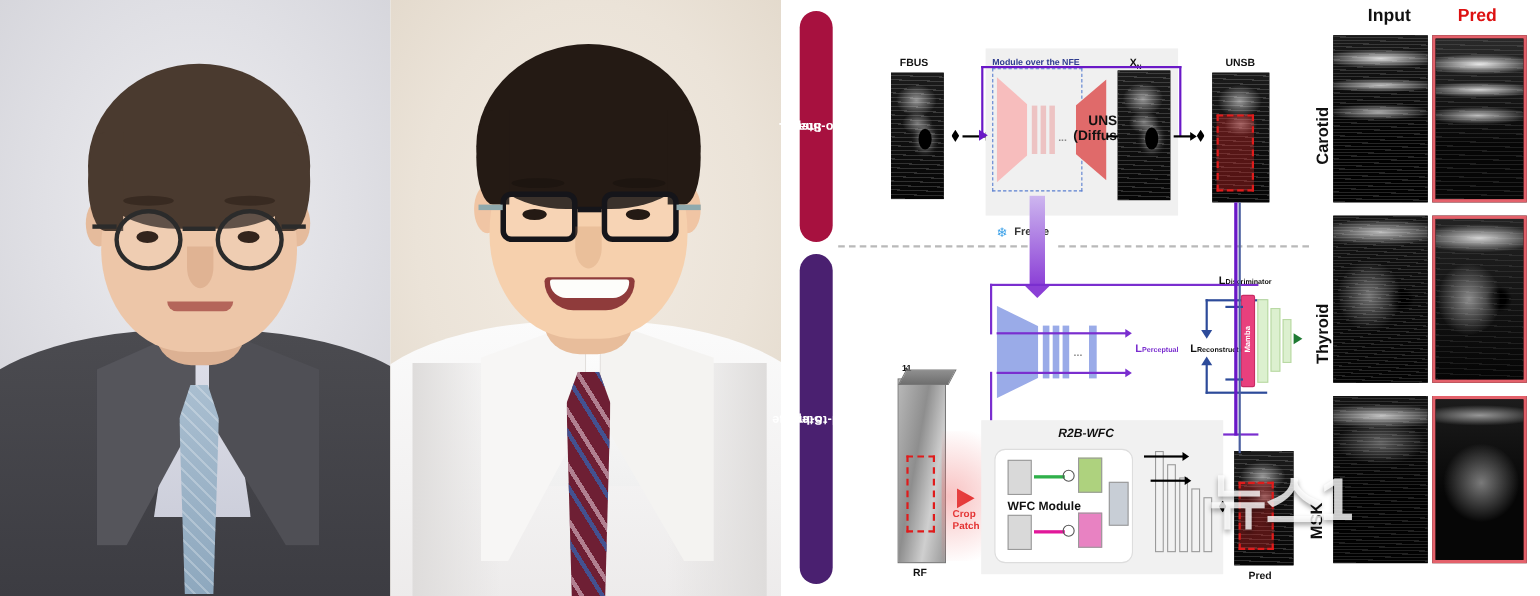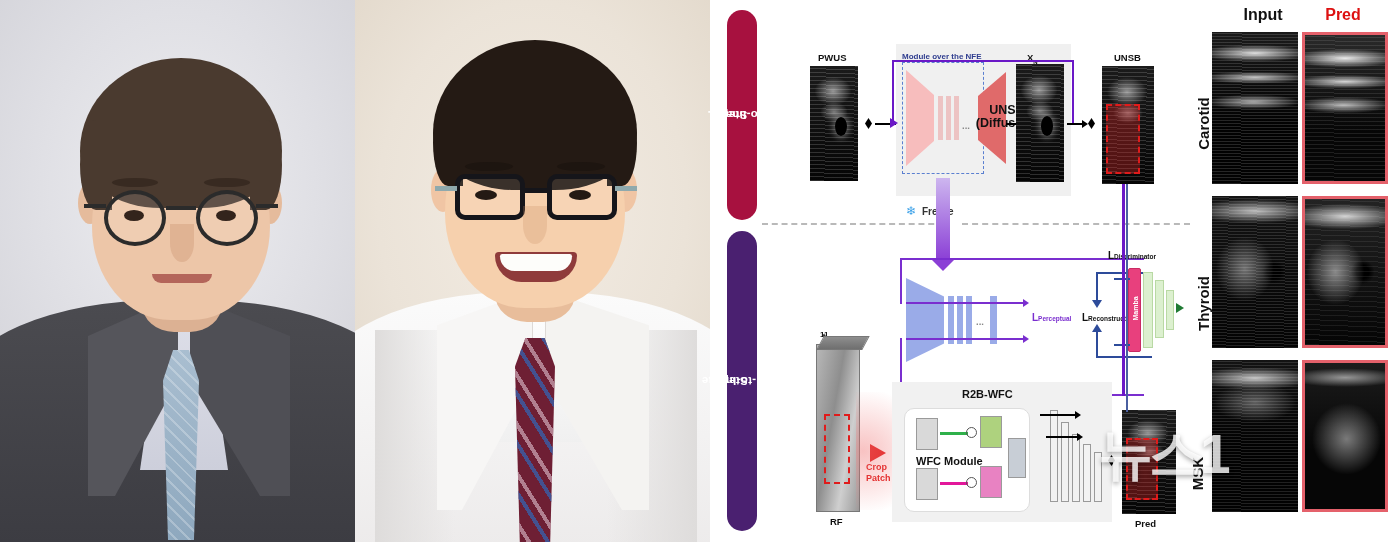--- a/index.html
+++ b/index.html
@@ -245,21 +245,21 @@
     <div class="stepbar" id="step1bar">
       <span><span>Step 1.</span><br>
             <span>Image-to-Image</span></span>
     </div>
     <div class="stepbar" id="step2bar">
       <span><span>Step 2.</span><br>
             <span>RF Signal-to-Image</span></span>
     </div>
 
 
-    <div class="lbl" style="left:108px;top:52px;">PWUS</div>
+    <div class="lbl" style="left:108px;top:52px;">FBUS</div>
     <div class="usimg blob" style="left:100px;top:66px;width:48px;height:115px;"></div>
 
     <div class="diamond" style="left:155px;top:118px;"></div>
     <div class="arrowR" style="left:165px;top:123px;width:22px;"></div>
 
     <div class="unsbbox" style="left:186px;top:44px;width:175px;height:152px;"></div>
     <div class="iterbox" style="left:192px;top:62px;width:82px;height:112px;"></div>
     <div class="lbl lbl-blue" style="left:192px;top:52px;">Module over the NFE</div>
 
     <div class="trapL" style="left:196px;top:70px;width:28px;height:96px;"></div>
@@ -347,21 +347,21 @@
     <div class="mambatxt" style="left:406px;top:305px;width:38px;text-align:center;">Mamba</div>
     <div class="grnblk" style="left:433px;top:272px;width:10px;height:76px;"></div>
     <div class="grnblk" style="left:445px;top:280px;width:9px;height:58px;"></div>
     <div class="grnblk" style="left:456px;top:290px;width:8px;height:40px;"></div>
     <div style="position:absolute;left:466px;top:303px;width:0;height:0;
          border-left:8px solid #1f7a33;border-top:5px solid transparent;border-bottom:5px solid transparent;"></div>
     <div class="blueline" style="left:404px;top:278px;width:16px;height:2px;"></div>
     <div class="blueline" style="left:404px;top:344px;width:16px;height:2px;"></div>
 
     <div class="r2bbox" style="left:182px;top:382px;width:220px;height:140px;"></div>
-    <div class="r2btxt" style="left:252px;top:388px;">R2B-WFC</div>
+    <div class="r2btxt" style="left:252px;top:388px;font-style:italic;">R2B-WFC</div>
 
     <div class="wfcbox" style="left:194px;top:408px;width:126px;height:104px;"></div>
     <div class="wfctxt" style="left:206px;top:455px;">WFC Module</div>
 
     <div class="cube" style="left:206px;top:418px;width:22px;height:32px;background:#d9d9d9;"></div>
     <div class="cube" style="left:206px;top:468px;width:22px;height:32px;background:#d9d9d9;"></div>
     <div class="cube" style="left:270px;top:416px;width:22px;height:32px;background:#aed27e;"></div>
     <div class="cube" style="left:270px;top:466px;width:22px;height:32px;background:#e882c2;"></div>
     <div class="cube" style="left:298px;top:438px;width:18px;height:40px;background:#c8ced6;"></div>
     <div style="position:absolute;left:230px;top:432px;width:28px;height:3px;background:#2fb04a;"></div>

